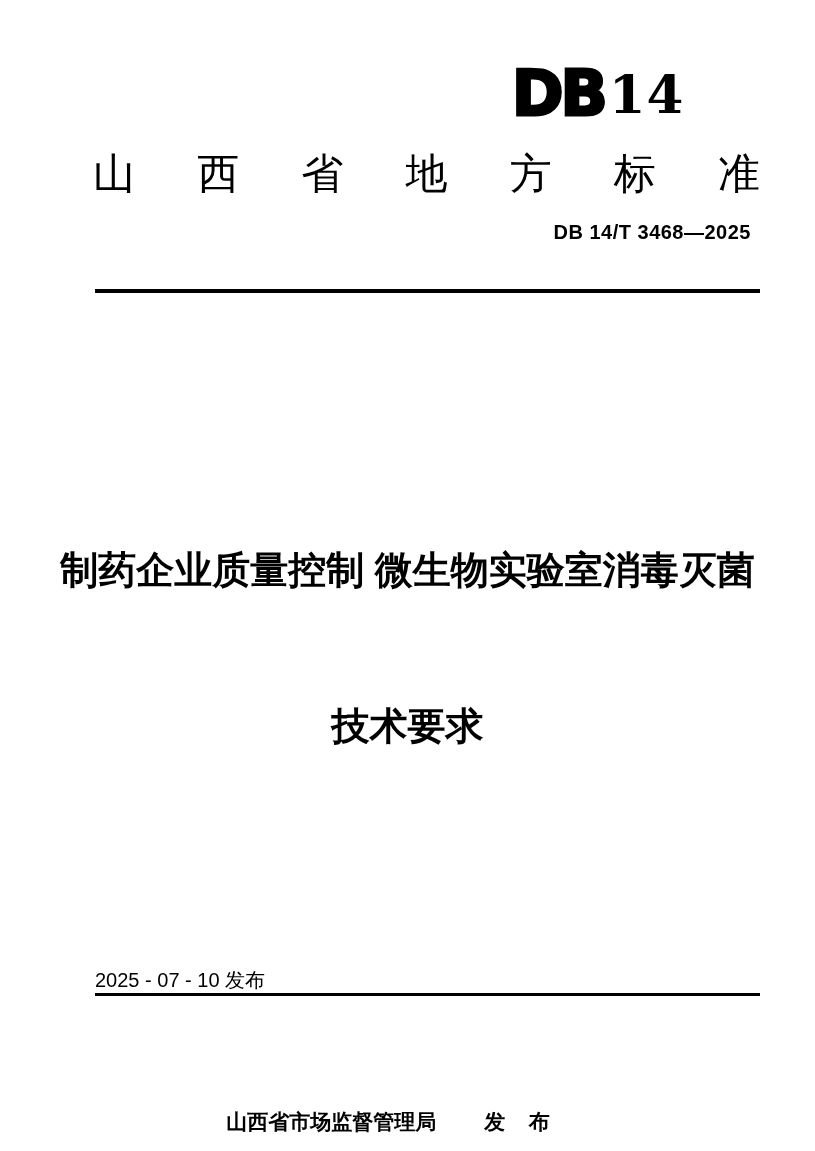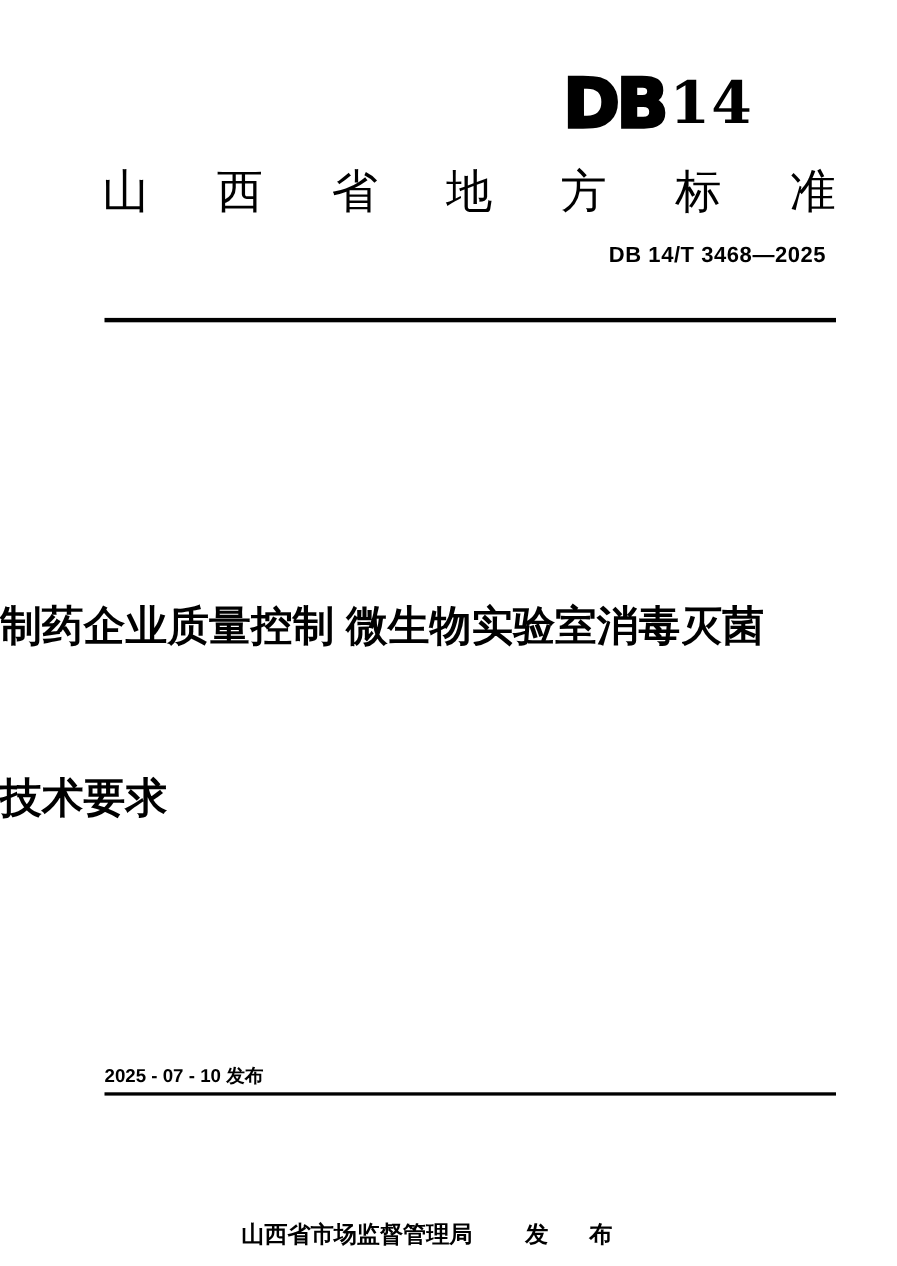--- a/index.html
+++ b/index.html
@@ -85,54 +85,55 @@
   .rule { position: absolute; left: 95px; width: 665px; background: #000; }
   .rule-top { top: 289px; height: 4px; }
   .rule-bottom { top: 993px; height: 3px; }
 
   
   .title-block {
     position: absolute;
     left: 0;
     top: 440px;
     width: 815px;
+    text-align: center;
     font-size: 38px;
     font-weight: bold;
     line-height: 52px;
     white-space: pre;
   }
 
   
   .dates-row {
     position: absolute;
     left: 95px;
     top: 967px;
     width: 667px;
     display: flex;
     justify-content: space-between;
-    font-size: 17px;
-    font-weight: bold;
+    font-size: 20px;
+    font-weight: normal;
     white-space: pre;
     gap: 46px;
   }
 
   
   .publisher-row {
     position: absolute;
     left: 0;
     top: 1108px;
     width: 780px;
     display: flex;
     justify-content: center;
     align-items: baseline;
     font-size: 21px;
     font-weight: bold;
     white-space: pre;
   }
-  .publisher-action { margin-left: 48px; letter-spacing: 4px; font-family: Liberation Mono, monospace; }
+  .publisher-action { margin-left: 48px; letter-spacing: 4px; }
 </style>
 </head>
 <body>
 
 <div class="page">
 
 
   <div class="logo">
     <span class="logo-db">DB</span>
     <span class="logo-num">14</span>

